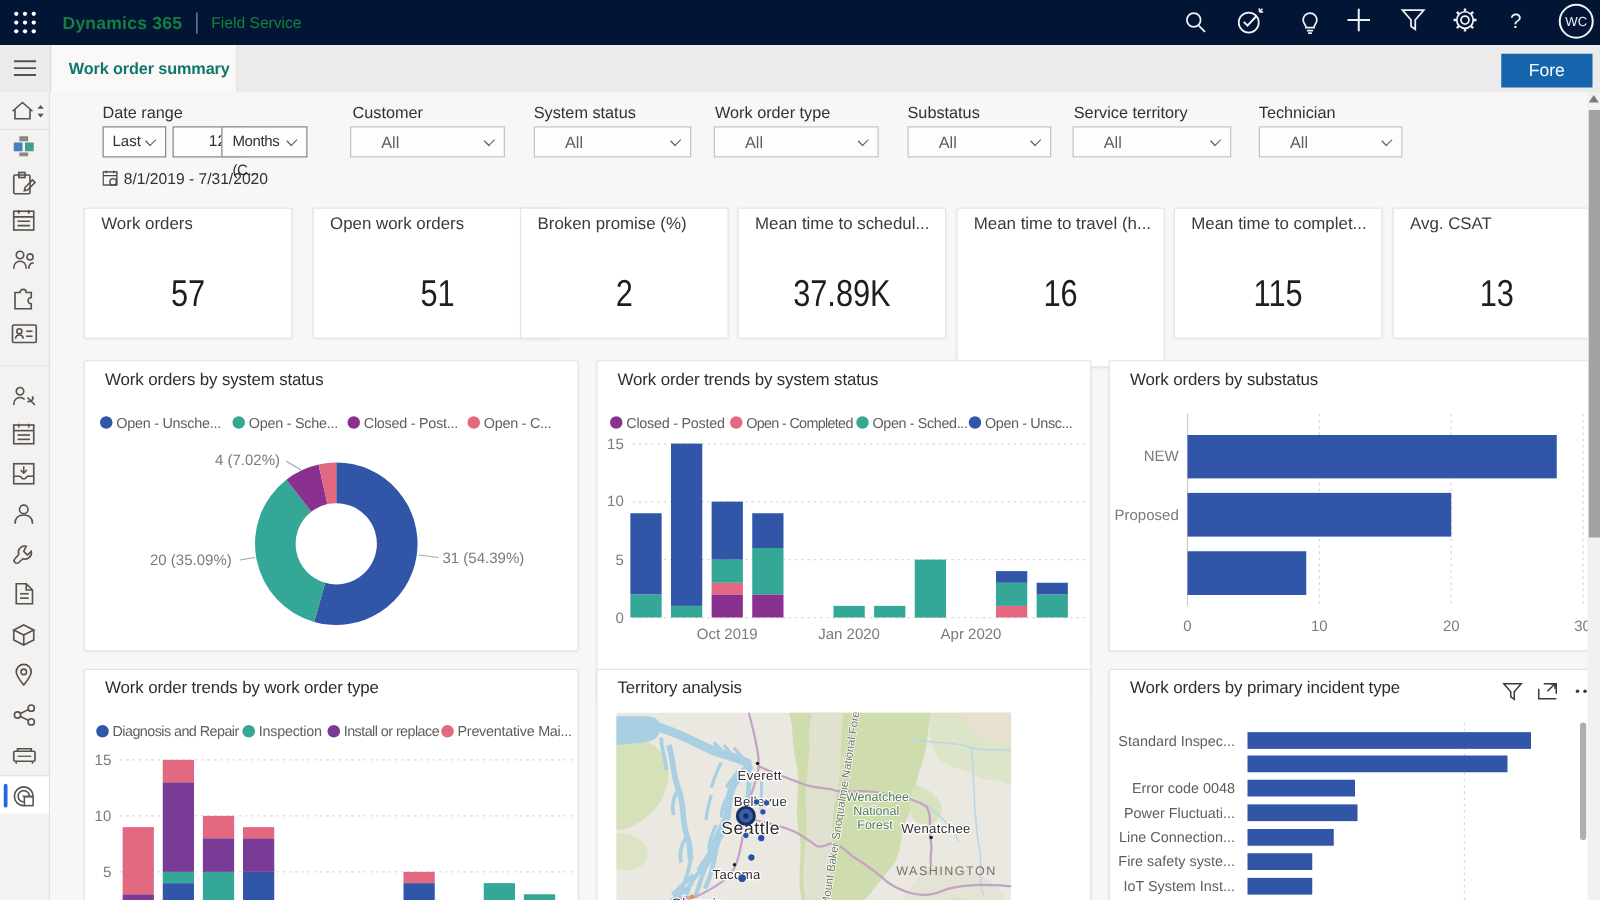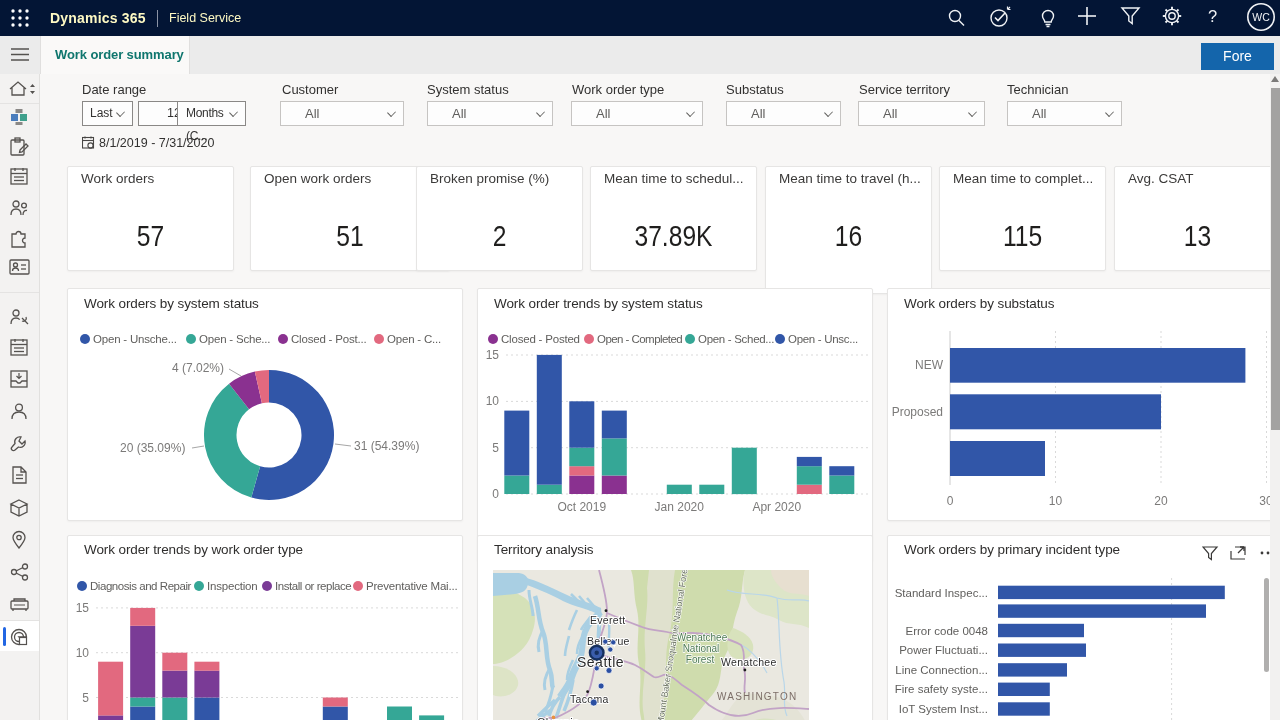--- a/index.html
+++ b/index.html
@@ -1,18 +1,18 @@
 <!DOCTYPE html>
 <html><head>
 <meta charset="utf-8">
 <style>
 * { margin:0; padding:0; box-sizing:border-box; }
 html,body { width:1280px; height:720px; overflow:hidden; font-family:"Liberation Sans",sans-serif; background:#f8f7f6; }
 .abs { position:absolute; }
-#topbar { position:absolute; left:0; top:0; width:1280px; height:36px; background:#031535; color:#fef9c3; }
+#topbar { position:absolute; left:0; top:0; width:1280px; height:36px; background:#031535; color:#15803d; }
 #tabbar { position:absolute; left:0; top:36px; width:1280px; height:38px; background:#ebebeb; }
 #sidebar { position:absolute; left:0; top:74px; width:40px; height:646px; background:#f3f2f1; border-right:1px solid #e1e0de; }
 .card { position:absolute; background:#fff; border:1px solid #e6e5e4; border-radius:2px; box-shadow:0 1px 2px rgba(0,0,0,0.04); }
 .ctitle { position:absolute; font-size:13.5px; color:#2f2e2d; letter-spacing:-0.1px; }
 .flabel { position:absolute; font-size:13px; color:#323130; }
 .fsel { position:absolute; height:25px; background:#fdfdfd; border:1px solid #c6c4c2; font-size:13px; color:#5f5e5c; line-height:23px; padding-left:24px; }
 .fsel .chev { position:absolute; right:8px; top:7px; width:7px; height:7px; border-left:1.2px solid #5f5e5c; border-bottom:1.2px solid #5f5e5c; transform:rotate(-45deg) scale(1,0.8); }
 .kpit { position:absolute; left:13px; top:4px; font-size:13.5px; color:#3b3a39; white-space:nowrap; overflow:hidden; }
 .kpiv { position:absolute; left:0; right:0; top:52px; text-align:center; font-size:30px; color:#1f1e1d; transform:scaleX(0.82); }
 .leg { position:absolute; font-size:11.5px; letter-spacing:-0.2px; color:#5f5e5c; white-space:nowrap; }

